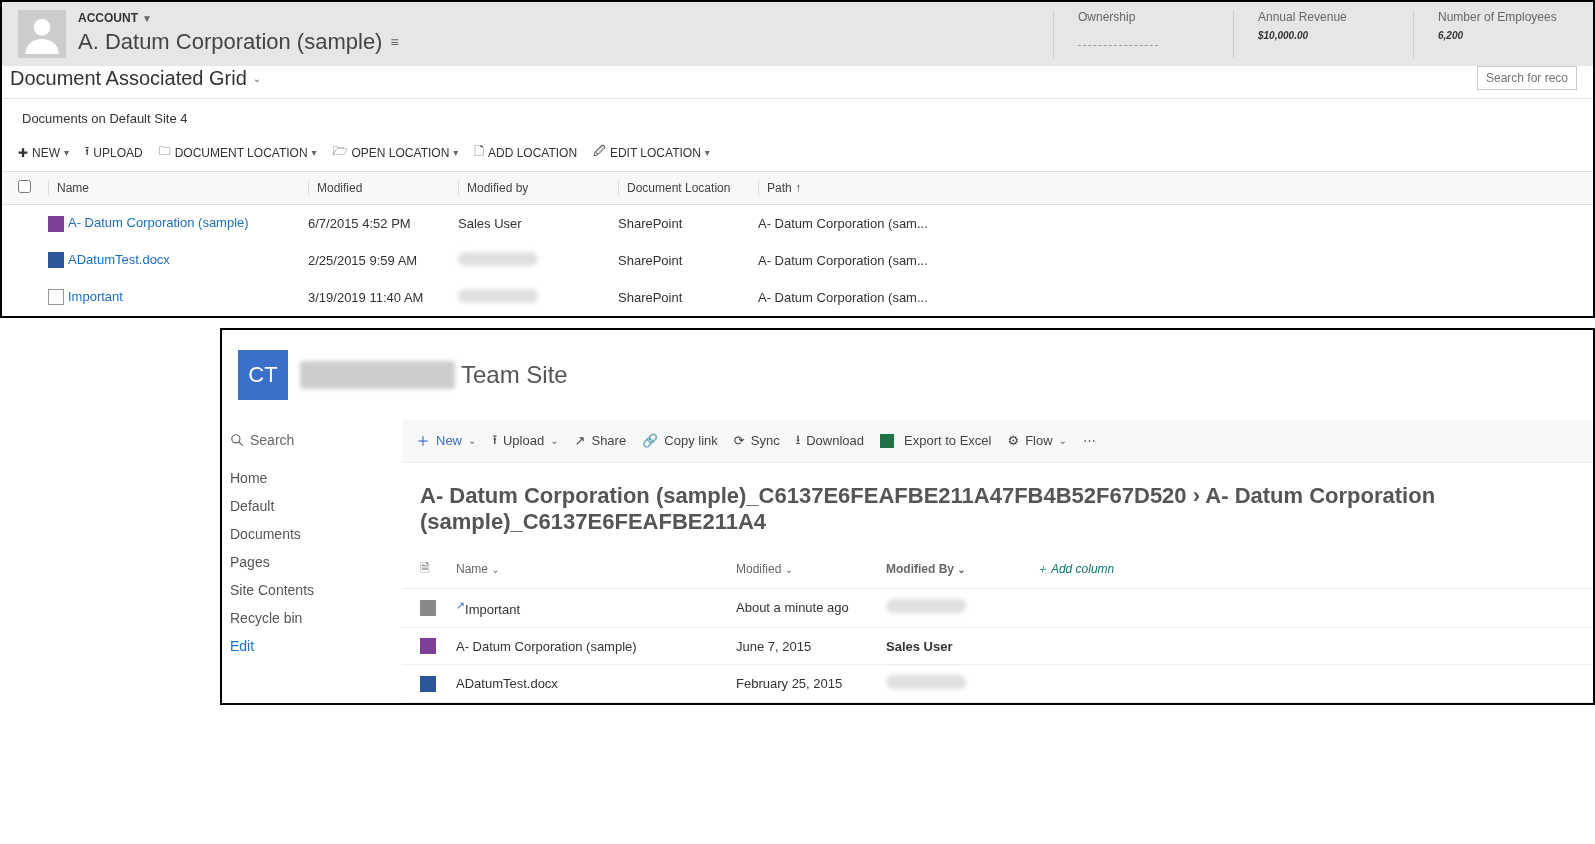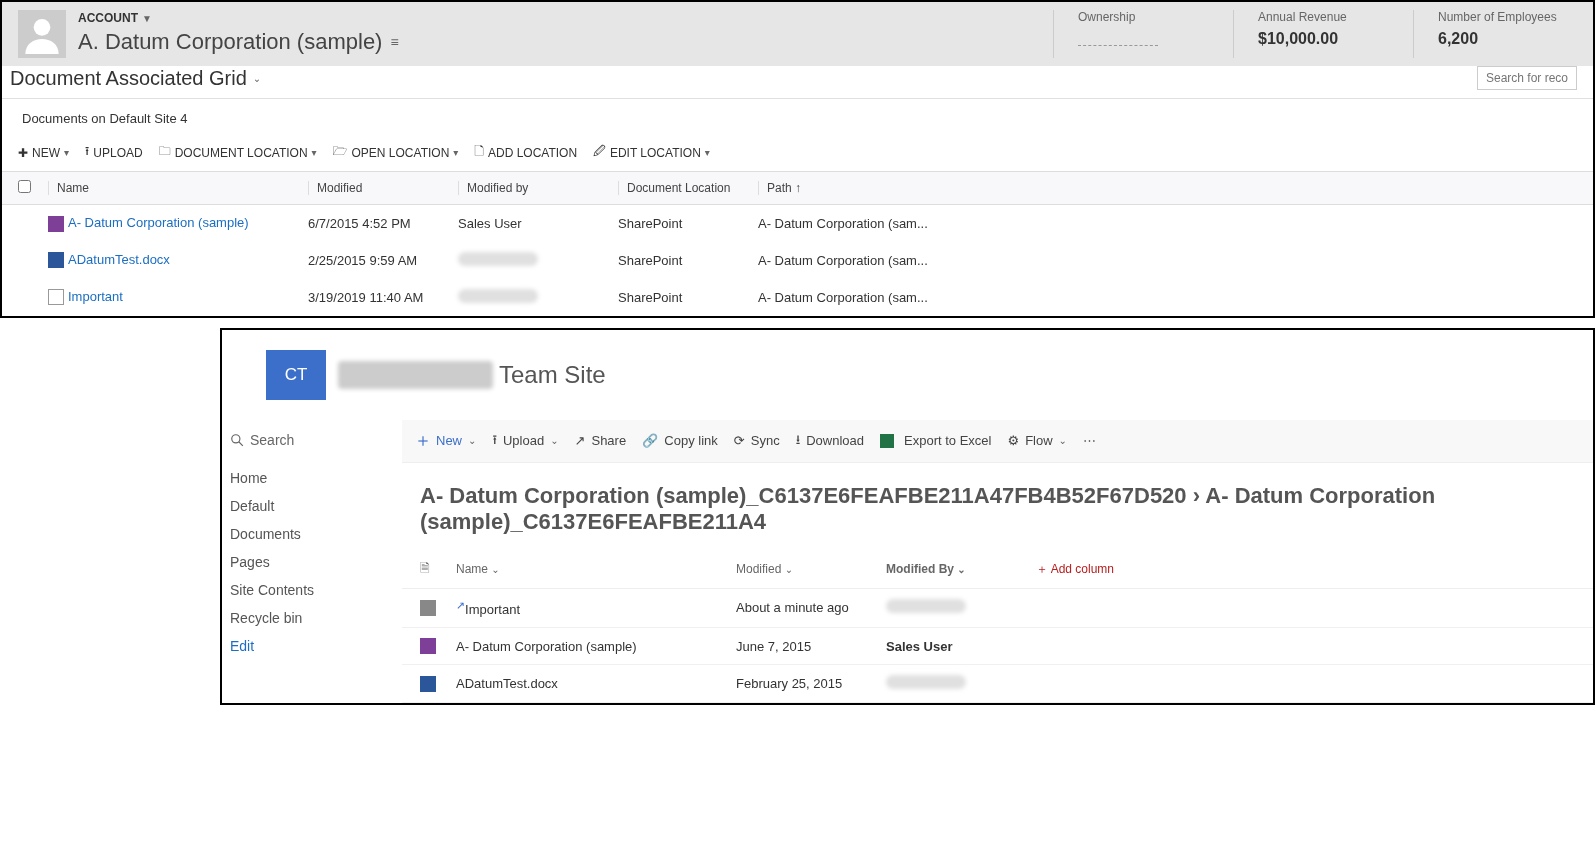--- a/index.html
+++ b/index.html
@@ -9,21 +9,21 @@
 .crm-panel { border: 2px solid #000; margin-bottom: 10px; }
 .crm-header { background: #e6e6e6; display: flex; align-items: stretch; padding: 8px 0 8px 16px; }
 .avatar { width: 48px; height: 48px; background: #ccc; display: flex; align-items: center; justify-content: center; margin-right: 12px; }
 .avatar svg { width: 40px; height: 40px; fill: #fff; }
 .account-title { flex: 1; }
 .account-link { font-size: 12px; font-weight: 600; color: #333; text-transform: uppercase; display: inline-flex; align-items: center; gap: 4px; cursor: pointer; }
 .account-name { font-size: 22px; color: #444; margin-top: 4px; display: flex; align-items: center; gap: 8px; }
 .eq-icon { font-size: 14px; color: #666; }
 .metric { border-left: 1px solid #ccc; padding: 0 24px; min-width: 180px; }
 .metric-label { font-size: 12px; color: #666; margin-bottom: 6px; }
-.metric-value { font-size: 16px; font-weight: 600; color: #333; }
+.metric-value { font-size: 10px; font-weight: 600; color: #333; font-style: italic; }
 .metric-value.dashed { border-bottom: 1px dashed #999; color: transparent; height: 16px; width: 80px; }
 
 .sub-header-row { display: flex; justify-content: space-between; align-items: center; padding: 0 16px 8px 8px; border-bottom: 1px solid #e0e0e0; }
 .grid-title { font-size: 20px; color: #333; display: flex; align-items: center; gap: 6px; }
 .search-box { border: 1px solid #ccc; padding: 4px 8px; width: 100px; color: #0369a1; font-size: 12px; }
 
 .site-label { padding: 12px 16px 8px 20px; font-size: 13px; color: #333; }
 
 .cmdbar { display: flex; gap: 16px; padding: 8px 16px; align-items: center; font-size: 12px; color: #333; }
 .cmdbar button { background: none; border: none; font-size: 12px; color: #333; cursor: pointer; display: inline-flex; align-items: center; gap: 4px; }
@@ -40,40 +40,40 @@
 .grid-head .col { border-left: 1px solid #ddd; padding-left: 8px; }
 .grid-head .col:first-child { border-left: none; padding-left: 0; }
 .grid-row { display: flex; align-items: center; padding: 10px 16px; font-size: 13px; }
 .grid-row .col.name { color: #1b6ec2; cursor: pointer; }
 .file-icon { display: inline-block; width: 16px; height: 16px; margin-right: 4px; vertical-align: middle; }
 .blur { background: #e0e0e0; color: transparent; border-radius: 8px; display: inline-block; height: 14px; width: 80px; filter: blur(2px); }
 
 
 .sp-panel { border: 2px solid #000; margin-left: 220px; }
 .sp-top { display: flex; align-items: center; padding: 20px 16px; gap: 12px; }
-.sp-logo { width: 60px; height: 50px; background: #3b6fc9; color: #fff; display: flex; align-items: center; justify-content: center; font-size: 17px; margin-left: 28px; }
+.sp-logo { width: 50px; height: 50px; background: #3b6fc9; color: #fff; display: flex; align-items: center; justify-content: center; font-size: 22px; }
 .sp-title-blur { color: transparent; background: linear-gradient(#ccc,#ccc); filter: blur(2px); border-radius: 4px; display:inline-block; }
 .sp-title { font-size: 24px; color: #555; font-weight: 300; }
 .sp-body { display: flex; }
 .sp-side { width: 180px; padding: 8px 0 8px 8px; font-size: 14px; color: #555; border-right: 1px solid transparent; }
 .sp-side .search-row { display: flex; align-items: center; gap: 6px; padding: 4px 8px 16px 0; color: #666; }
 .sp-side a { display: block; padding: 6px 0; color: #555; text-decoration: none; cursor: pointer; }
 .sp-side a.edit { color: #1b6ec2; }
 .sp-main { flex: 1; }
 .sp-cmdbar { display: flex; gap: 16px; padding: 10px 14px; align-items: center; font-size: 13px; color: #444; background: #f8f8f8; border-bottom: 1px solid #eee; }
 .sp-cmdbar button { background: none; border: none; cursor: pointer; color: #444; font-size: 13px; display: inline-flex; align-items: center; gap: 6px; }
 .sp-cmdbar button:first-child svg { stroke: #3b6fc9; }
 .sp-cmdbar button:first-child { color: #3b6fc9; }
 .sp-breadcrumb { padding: 20px 18px 16px 18px; font-size: 22px; color: #555; font-weight: 700; }
 .sp-grid-head { display: flex; align-items: center; padding: 8px 18px; font-size: 12px; color: #666; border-bottom: 1px solid #eee; }
 .sp-col.icon { width: 36px; }
 .sp-col.name { width: 280px; }
 .sp-col.mod { width: 150px; }
 .sp-col.modby { width: 150px; font-weight: bold; }
-.sp-col.add { color: #b91c1c; }
+.sp-col.add { color: #0f766e; font-style: italic; }
 .sp-grid-row { display: flex; align-items: center; padding: 10px 18px; font-size: 13px; border-bottom: 1px solid #f0f0f0; }
 .sp-grid-row .sp-col.name { color: #333; cursor: pointer; }
 
 .chev { font-size: 10px; color: #666; }
 svg.icon { width: 14px; height: 14px; }
 </style>
 </head>
 <body>
 
 <div class="crm-panel">

